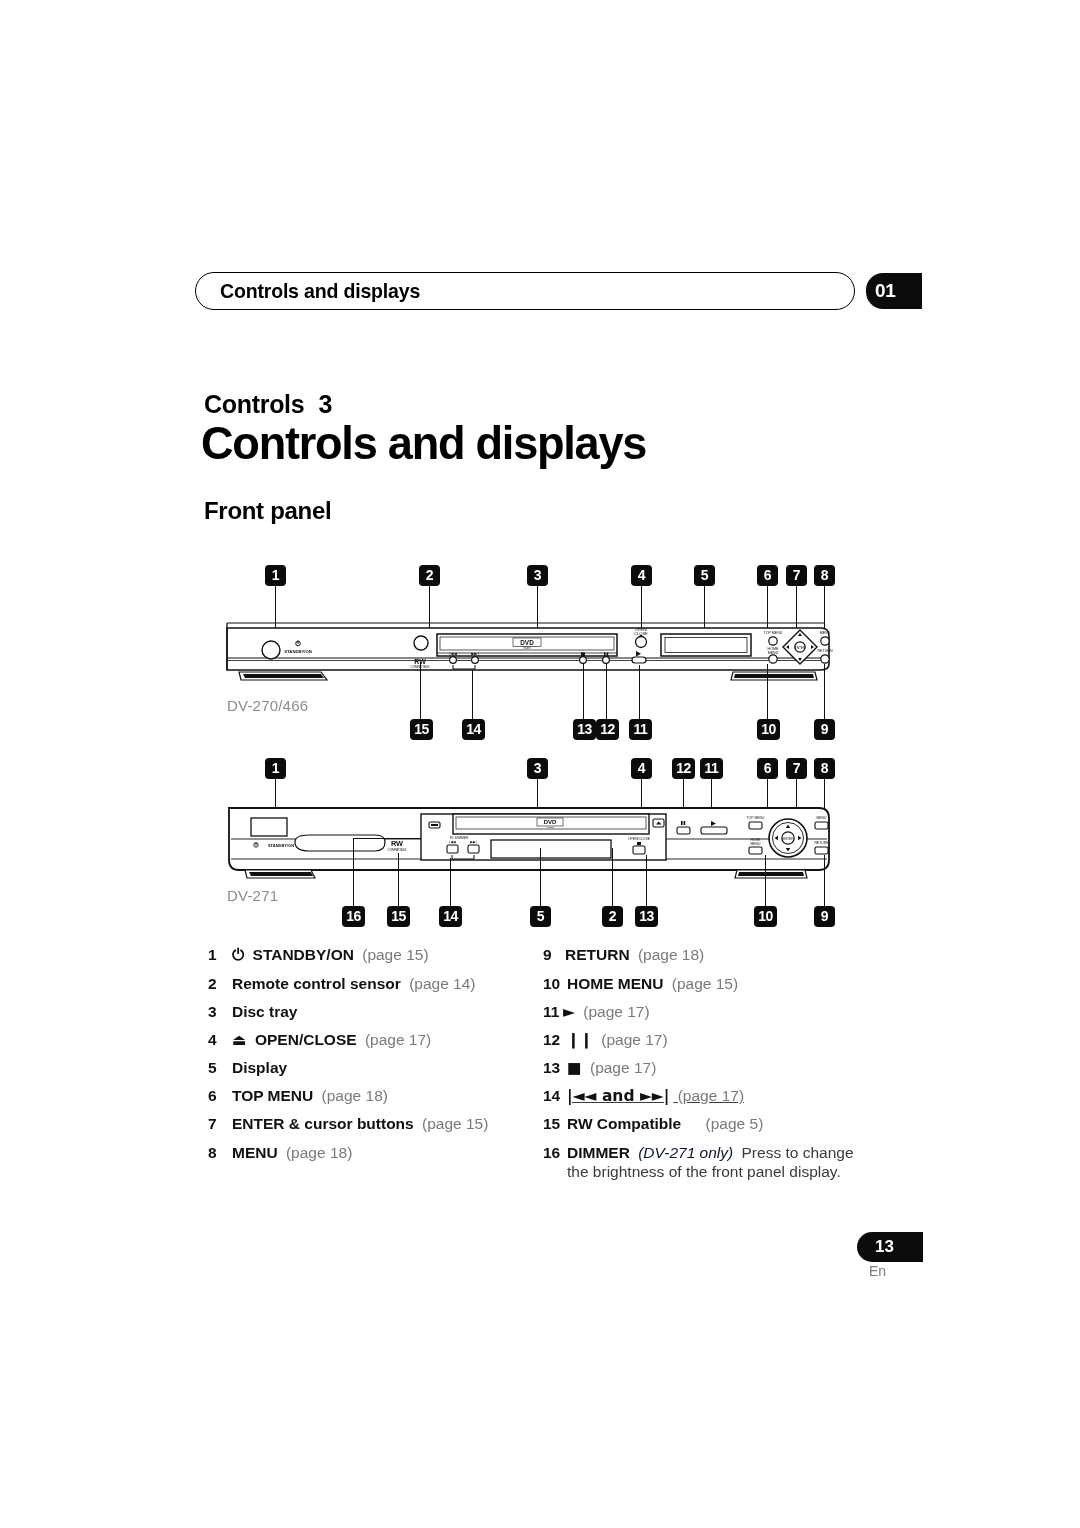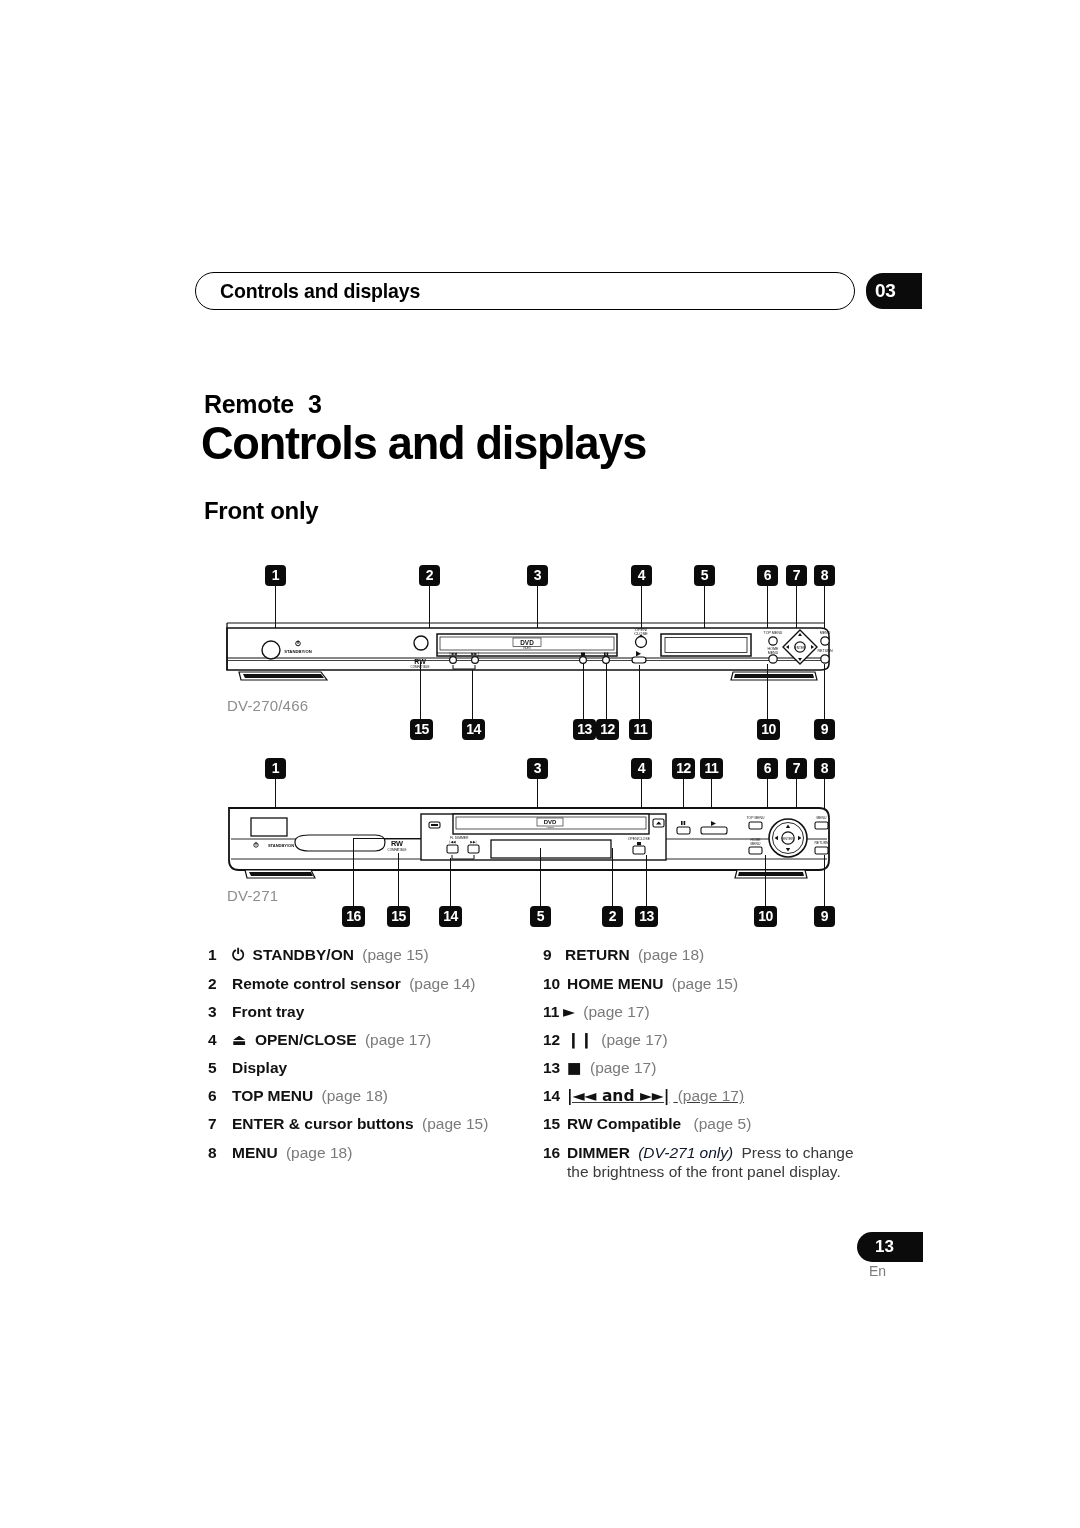--- a/index.html
+++ b/index.html
@@ -65,29 +65,29 @@
 </style>
 </head>
 <body>
 
 <div class="page">
 
   <div class="rh">
     <div class="rh-pill"></div>
     <div class="rh-title">Controls and displays</div>
     <div class="rh-tab">
-      <span>03</span>
+      <span>01</span>
     </div>
   </div>
 
   <div class="chap-line">
-    <span>Remote</span><span class="num">3</span>
+    <span>Controls</span><span class="num">3</span>
   </div>
   <div class="chap-title">Controls and displays</div>
-  <div class="sec-title">Front only</div>
+  <div class="sec-title">Front panel</div>
 
   <div class="cal" style="left:265px;top:565px;">1</div>
   <div class="leader" style="left:275px;top:586px;height:56px;"></div>
 
   <div class="cal" style="left:419px;top:565px;">2</div>
   <div class="leader" style="left:429px;top:586px;height:48px;"></div>
 
   <div class="cal" style="left:527px;top:565px;">3</div>
   <div class="leader" style="left:537px;top:586px;height:50px;"></div>
 
@@ -351,21 +351,21 @@
       <span class="lg-num">2</span>
       <span class="lg-txt" style="left:24px;position:relative;">
         <b style="margin-right: 4px;">Remote control sensor</b>
         <span class="pg" style="margin-right: 4px;">(page 14)</span>
       </span>
     </div>
 
     <div class="lg-item" style="left:208px;top:1002px;">
       <span class="lg-num">3</span>
       <span class="lg-txt" style="left:24px;position:relative;">
-        <b style="margin-right: 4px;">Front tray</b>
+        <b style="margin-right: 4px;">Disc tray</b>
       </span>
     </div>
 
     <div class="lg-item" style="left:208px;top:1030px;">
       <span class="lg-num">4</span>
       <span class="lg-txt" style="left:24px;position:relative;">
         <span class="glyph" style="margin-right: 4px;">⏏</span>
         <b style="margin-right: 4px;">OPEN/CLOSE</b>
         <span class="pg" style="margin-right: 4px;">(page 17)</span>
       </span>
@@ -446,21 +446,21 @@
       <span class="lg-num">14</span>
       <span class="lg-txt" style="left:24px;position:relative;text-decoration:underline;">
         <span class="glyph" style="margin-right: 4px;">|◄◄ and ►►|</span>
         <span class="pg" style="margin-right: 4px;">(page 17)</span>
       </span>
     </div>
 
     <div class="lg-item" style="left:543px;top:1114px;">
       <span class="lg-num">15</span>
       <span class="lg-txt" style="left:24px;position:relative;">
-        <b style="margin-right: 8px;">RW Compatible</b>
+        <b style="margin-right: 20px;">RW Compatible</b>
         <span class="pg" style="margin-right: 4px;">(page 5)</span>
       </span>
     </div>
 
     <div class="lg-item" style="left:543px;top:1143px;width:330px;">
       <span class="lg-num">16</span>
       <span class="lg-txt" style="position:relative;left:24px;display:inline-block;
                                   width:300px;text-indent:0;">
         <b style="margin-right: 4px;">DIMMER</b>
         <i style="margin-right: 4px;">(DV-271 only)</i>

